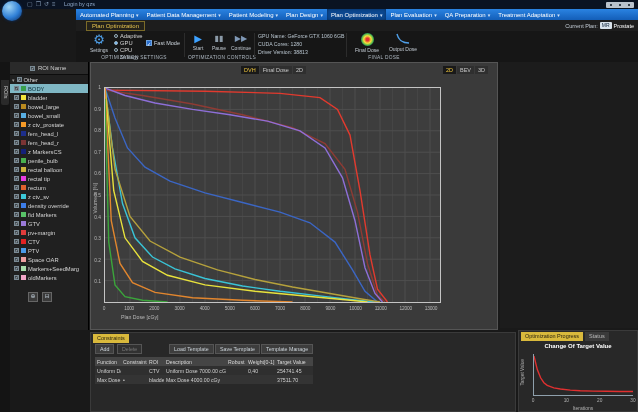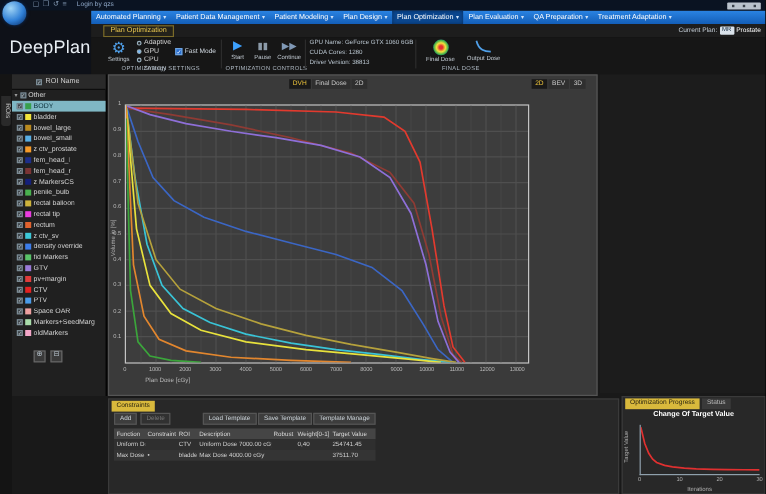--- a/index.html
+++ b/index.html
@@ -126,23 +126,20 @@
     </div>
     <span id="login-text">Login by qzs</span>
     <div id="win-controls">
         <span></span>
         <span></span>
         <span></span>
       </div>
   </div>
   <div id="logo"></div>
 
-  <div id="brand">
-    <span id="brand-name">DeepPlan</span>
-  </div>
 
   <div id="menubar">
       <div class="menu-item">
         <span class="mlb">Automated Planning</span>
         <span class="caret">▾</span>
       </div>
       <div class="menu-item">
         <span class="mlb">Patient Data Management</span>
         <span class="caret">▾</span>
       </div>

